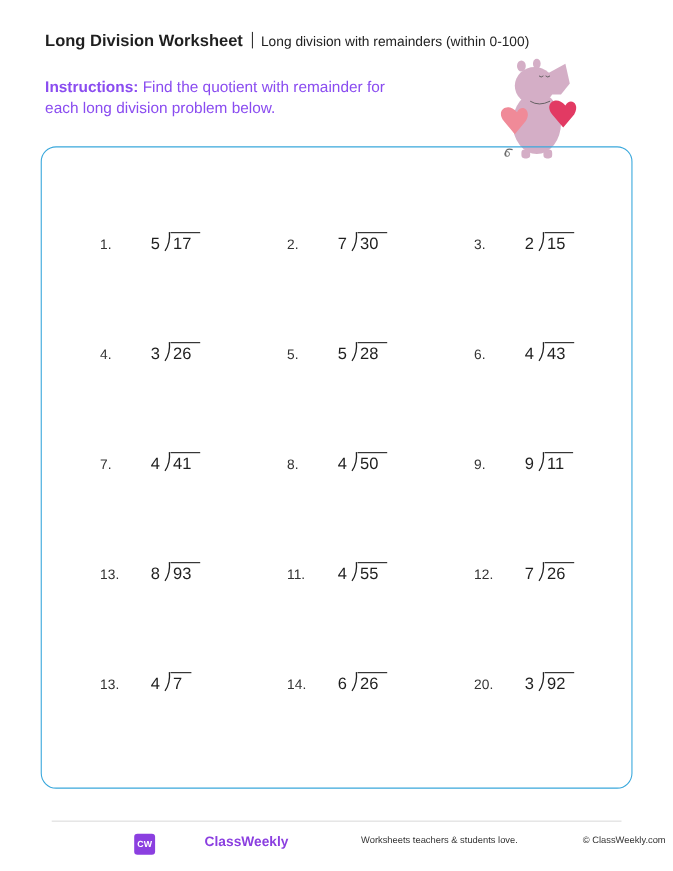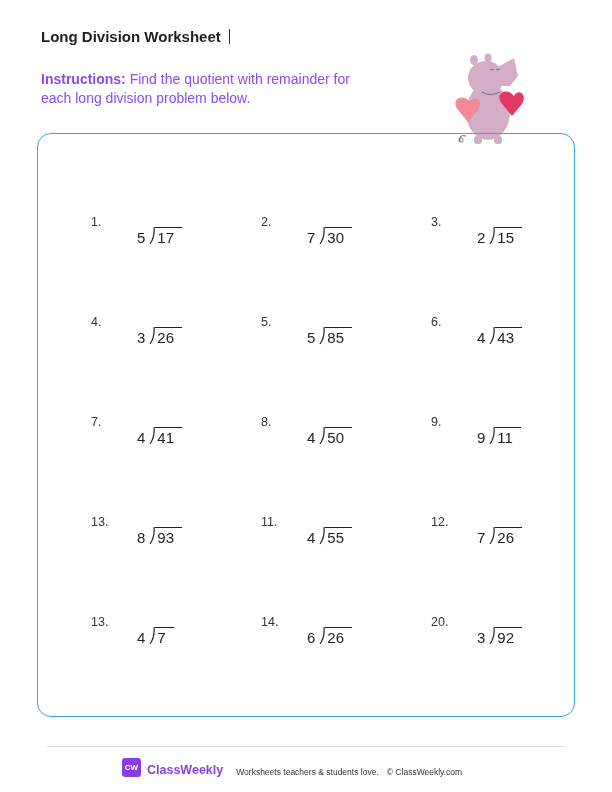--- a/index.html
+++ b/index.html
@@ -24,38 +24,39 @@
   .frame {
     position: absolute; left: 37px; top: 133px; width: 538px; height: 584px;
     border: 1.3px solid #3aa8dc; border-radius: 14px; box-sizing: border-box;
   }
   .problem { position: absolute; height: 24px; }
   .problem .num { position: absolute; left: 0; top: 4px; font-size: 12.5px; color: #333; }
   .problem .expr { position: absolute; left: 46px; top: 0; display: flex; align-items: flex-end; font-size: 15px; color: #1f1f1f; }
   .problem .divisor { padding-right: 4px; }
   .problem .bracket { width: 7px; height: 18px; position: relative; top: -1px; }
   .problem .dividend {
-    border-top: 1.2px solid #222; padding: 1px 8px 0 2px; line-height: 17px; margin-left: -1px; margin-top: 16px;
+    border-top: 1.2px solid #222; padding: 1px 8px 0 2px; line-height: 17px; margin-left: -1px;
   }
   .footer-rule { position: absolute; left: 47px; top: 746px; width: 518px; height: 1px; background: #dcdcdc; }
-  .footer { position: absolute; left: 122px; top: 758px; display: flex; align-items: flex-end; white-space: nowrap; }
+  .footer { position: absolute; left: 122px; top: 758px; display: flex; align-items: flex-start; white-space: nowrap; gap: 39px; }
   .logo-badge {
     width: 19px; height: 19px; background: #8b3fe0; border-radius: 3px; color: #fff;
     font-size: 8px; font-weight: bold; display: flex; align-items: center; justify-content: center;
   }
   .brand { color: #8b3fe0; font-weight: bold; font-size: 12.5px; margin-left: 6px; }
-  .tagline { font-size: 8.5px; color: #333; margin-left: 13px; }
-  .copyright { font-size: 8.5px; color: #333; margin-left: 8px; }
+  .tagline { font-size: 8.5px; color: #333; margin-left: 27px; }
+  .copyright { font-size: 8.5px; color: #333; margin-left: 20px; }
 </style>
 </head>
 <body>
 
 <div class="header">
   <span class="title">Long Division Worksheet</span>
   <span class="sep"></span>
+  <span class="subtitle">Long division with remainders (within 0-100)</span>
 </div>
 
 <div class="instructions">
   <span class="label">Instructions:</span><span> Find the quotient with remainder for each long division problem below.</span>
 </div>
 
 <svg class="mascot" viewBox="0 0 90 95">
   <path d="M14 84 q-8 -2 -6 6" stroke="#666" stroke-width="1" fill="none"></path>
   <circle cx="9" cy="88" r="2.2" stroke="#666" stroke-width="0.8" fill="none"></circle>
   <ellipse cx="36" cy="60" rx="22" ry="28" fill="#d4aec6"></ellipse>
@@ -115,21 +116,21 @@
       <span class="dividend">26</span>
     </span>
   </div>
   <div class="problem" style="left:261px; top:311px;">
     <span class="num">5.</span>
     <span class="expr">
       <span class="divisor">5</span>
       <svg class="bracket" viewBox="0 0 7 18">
           <path d="M1 17 Q6 10 5 0" stroke="#222" stroke-width="1.2" fill="none"></path>
         </svg>
-      <span class="dividend">85</span>
+      <span class="dividend">28</span>
     </span>
   </div>
   <div class="problem" style="left:431px; top:311px;">
     <span class="num">6.</span>
     <span class="expr">
       <span class="divisor">4</span>
       <svg class="bracket" viewBox="0 0 7 18">
           <path d="M1 17 Q6 10 5 0" stroke="#222" stroke-width="1.2" fill="none"></path>
         </svg>
       <span class="dividend">43</span>

